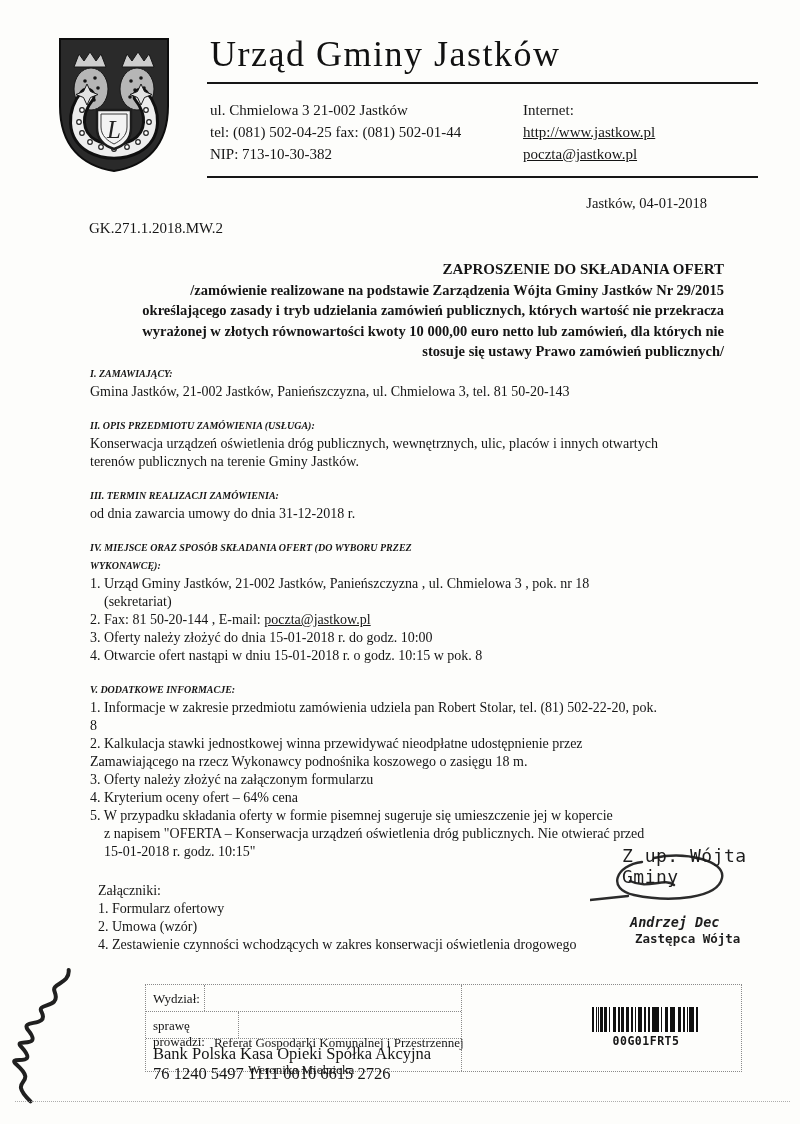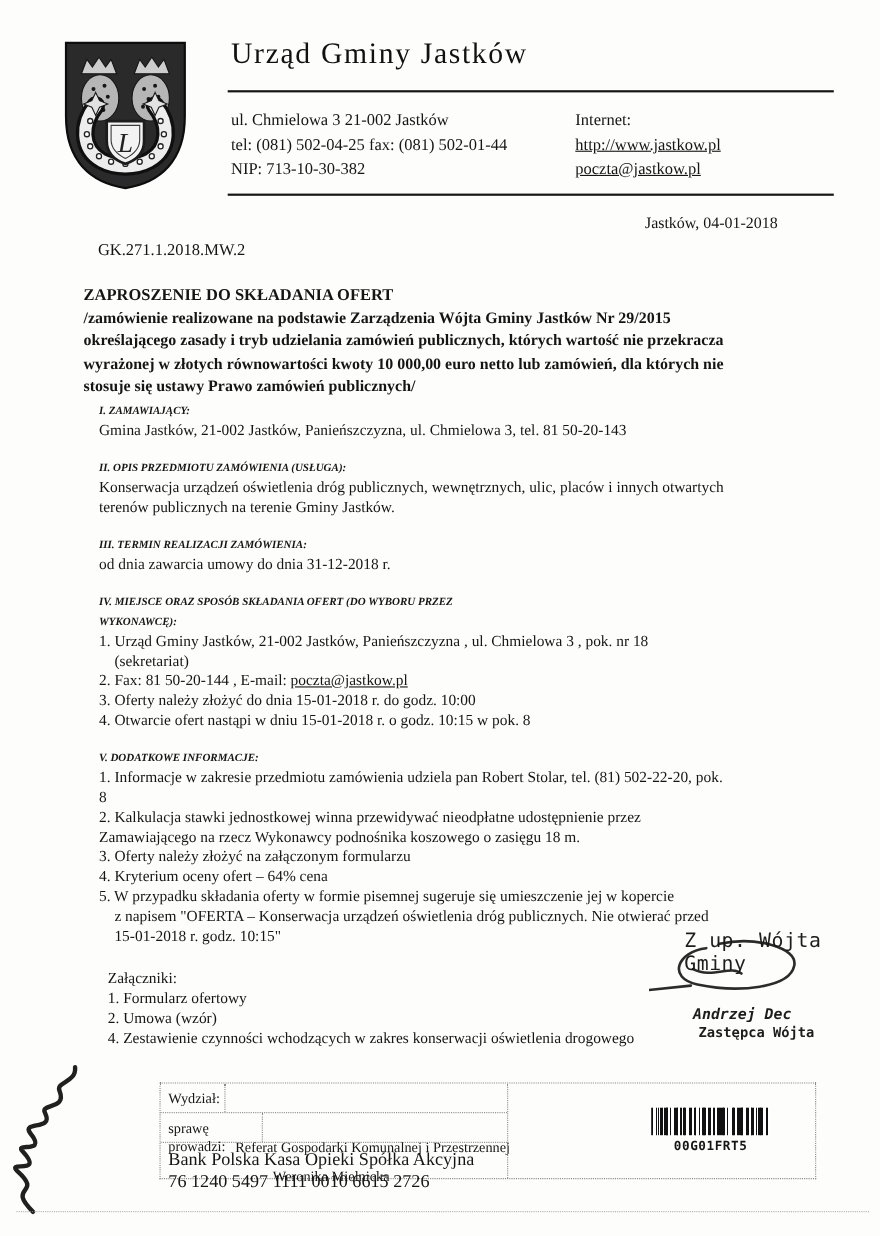--- a/index.html
+++ b/index.html
@@ -1,29 +1,29 @@
 <!DOCTYPE html>
 <html><head>
 <meta charset="utf-8">
 <style>
   html,body{margin:0;padding:0;width:800px;height:1124px;overflow:hidden;}
   body{background:#fdfdfb;font-family:"Liberation Serif",serif;color:#151515;position:relative;
        -webkit-font-smoothing:antialiased;}
   .abs{position:absolute;}
   
-  .org-title{left:210px;top:33px;font-size:27px;letter-spacing:1.5px;color:#111;}
+  .org-title{left:210px;top:33px;font-size:36px;letter-spacing:1.5px;color:#111;}
   .rule{background:#161616;height:2px;width:551px;left:207px;}
   .r1{top:82px;} .r2{top:176px;}
   .addr{top:99px;font-size:15px;line-height:22px;}
   .addr-left{left:210px;} .addr-right{left:523px;}
   .u{text-decoration:underline;}
   .date-line{top:195px;right:93px;font-size:14.5px;}
   .ref-line{left:89px;top:220px;font-size:15px;}
   
-  .notice{left:76px;top:259px;width:648px;text-align:left;font-weight:bold;
+  .notice{left:76px;top:259px;width:648px;text-align:right;font-weight:bold;
           font-size:14.5px;line-height:20.5px;}
   .notice .t{font-size:15px;}
   .notice div{white-space:nowrap;}
   
   .body{left:90px;top:365px;width:648px;font-size:14px;line-height:18px;}
   .section{margin-bottom:16px;}
   .shead{font-weight:bold;font-size:10px;white-space:nowrap;font-style:italic;}
   .bline{white-space:nowrap;}
   .ind{padding-left:14px;}
   .attach{margin-top:21px;padding-left:8px;}

